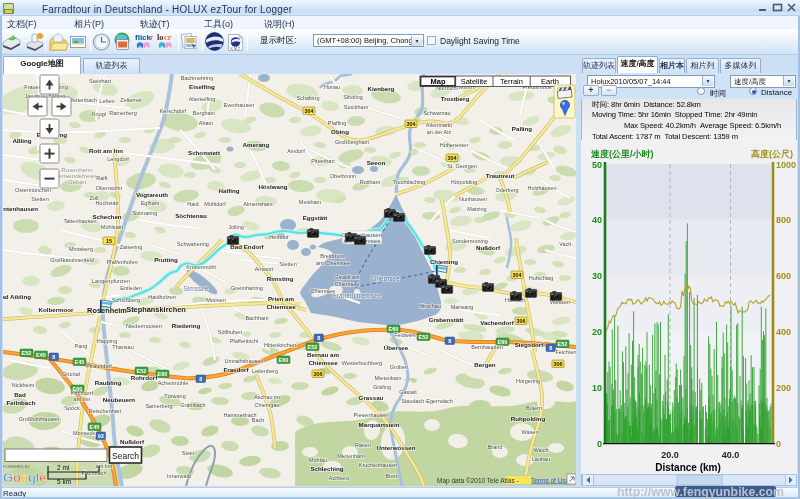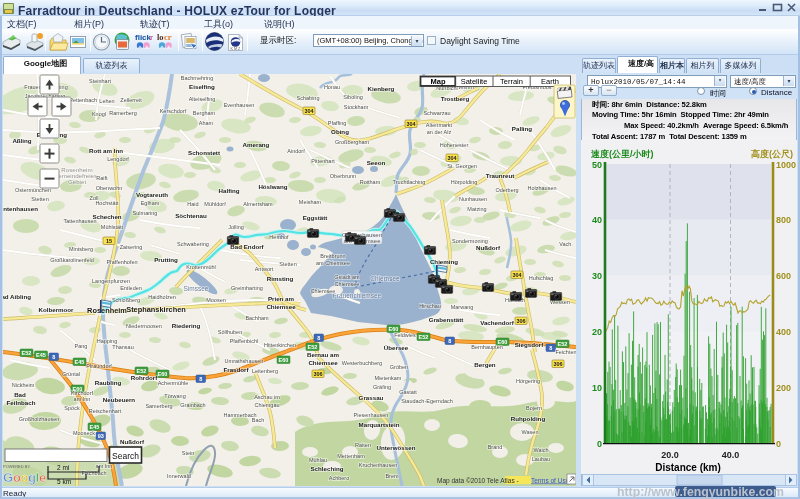--- a/index.html
+++ b/index.html
@@ -1,35 +1,35 @@
 <!DOCTYPE html>
 <html><head><meta charset="utf-8">
 <style>
 *{margin:0;padding:0;box-sizing:border-box;}
 html,body{width:800px;height:499px;overflow:hidden;font-family:"Liberation Sans",sans-serif;}
 #win{position:absolute;left:0;top:0;width:800px;height:499px;background:#cddff4;}
 .abs{position:absolute;}
 #titlebar{left:0;top:0;width:800px;height:16px;background:linear-gradient(#eef6fe 0%,#dcebfb 40%,#c9ddf5 70%,#d4e5f8 100%);border-bottom:1px solid #b8cfe9;}
-#title{left:18px;top:3.5px;font-size:12px;color:#25355c;letter-spacing:0.2px;font-weight:bold;}
+#title{left:42px;top:3.5px;font-size:10px;color:#25355c;letter-spacing:0.2px;}
 #menubar{left:0;top:16px;width:800px;height:13px;background:#eff5fd;}
 .menuitem{top:18px;font-size:9px;color:#1c2b4a;}
 #toolbar{left:0;top:29px;width:800px;height:26px;background:linear-gradient(#ffffff 0%,#eaf2fb 45%,#d2e4f7 100%);border-bottom:1px solid #b2cbe8;}
 .tsep{top:3px;width:1px;height:19px;background:#bdd0e6;border-right:1px solid #fff;}
 #tabstrip{left:0;top:55px;width:800px;height:18px;background:#cddff4;}
 .tab{height:15px;background:linear-gradient(#e9f2fc,#cfe1f5);border:1px solid #91afd3;border-bottom:none;border-radius:2px 2px 0 0;font-size:8px;color:#1c2b4a;text-align:center;line-height:14px;}
-.tabactive{background:#ffffff;height:20px;font-weight:bold;color:#111;padding-left:7px;}
+.tabactive{background:#ffffff;height:20px;font-weight:bold;color:#111;}
 #rpanel{left:581px;top:73px;width:216px;height:413px;background:#f1f1f3;border:1px solid #9db7d6;border-top:none;}
 #combrow{left:581px;top:73px;width:216px;height:26px;background:#cfe2f6;}
 .combo{height:13px;background:#fff;border:1px solid #7f9db9;font-size:7.5px;color:#111;line-height:12px;padding-left:3px;overflow:hidden;white-space:nowrap;}
 .cbtn{position:absolute;right:1px;top:0.5px;width:11px;height:10px;background:linear-gradient(#f2f7fc,#cadcf0);border-left:1px solid #9ab4d0;font-size:6px;color:#345;text-align:center;line-height:10px;}
 .pmbtn{top:85px;width:16px;height:11px;background:linear-gradient(#fcfdfe,#d7e5f3);border:1px solid #92aecb;border-radius:2px;font-size:9px;font-weight:bold;color:#333;text-align:center;line-height:9px;}
 .radio{top:87px;width:8px;height:8px;border-radius:50%;border:1px solid #7a92ab;background:#fff;}
 .rlabel{top:87.5px;font-size:8px;color:#112;}
 #infoarea{left:582px;top:99px;width:214px;height:42px;background:linear-gradient(#e7e7e9,#f3f3f5);}
-.il{position:absolute;left:10px;font-size:7.6px;font-weight:bold;color:#000;white-space:nowrap;letter-spacing:-0.1px;}
+.il{position:absolute;left:10px;font-size:7.6px;font-weight:normal;color:#000;white-space:nowrap;letter-spacing:-0.1px;}
 #statusbar{left:0;top:487px;width:800px;height:12px;background:linear-gradient(#f6fafe,#d7e7f8);border-top:1px solid #b6cde9;}
 #winbot{left:0;top:497px;width:800px;height:2px;background:#a9c4e4;}
 .wmk{font-weight:bold;white-space:nowrap;}
 </style></head><body>
 <div id="win">
 <div class="abs" id="titlebar"></div>
 <svg class="abs" style="left:3px;top:3px" width="11" height="11">
       <rect x="0" y="0" width="11" height="11" rx="1" fill="#7a8e4a"></rect>
       <rect x="1" y="1" width="9" height="5" fill="#cfe09a"></rect>
       <rect x="2" y="7" width="7" height="3" fill="#e8c84a"></rect>
@@ -129,21 +129,21 @@
 <div class="abs" id="tabstrip"></div>
 <div class="abs tab tabactive" style="left:3px;top:56px;width:78px;">Google地图</div>
 <div class="abs tab" style="left:83px;top:58px;width:57px;">轨迹列表</div>
 <div class="abs tab" style="left:582px;top:58px;width:34px;">轨迹列表</div>
 <div class="abs tab tabactive" style="left:617px;top:56px;width:41px;">速度/高度表</div>
 <div class="abs tab" style="left:659px;top:58px;width:26px;font-weight:bold;">相片本</div>
 <div class="abs tab" style="left:686px;top:58px;width:33px;">相片列表</div>
 <div class="abs tab" style="left:720px;top:58px;width:41px;">多媒体列表</div>
 <div class="abs" id="rpanel"></div>
 <div class="abs" id="combrow"></div>
-<div class="abs combo" style="left:587px;top:74.5px;width:140px;font-family:Liberation Mono, monospace;">Holux2010/05/07_14:44<div class="cbtn">▾</div></div>
+<div class="abs combo" style="left:587px;top:74.5px;width:128px;">Holux2010/05/07_14:44<div class="cbtn">▾</div></div>
 <div class="abs combo" style="left:730px;top:74.5px;width:66px;">速度/高度<div class="cbtn">▾</div></div>
 <div class="abs pmbtn" style="left:583px;">+</div>
 <div class="abs pmbtn" style="left:601px;color:#999">−</div>
 <div class="abs radio" style="left:697px;"></div>
 <div class="abs rlabel" style="left:710px;">时间</div>
 <div class="abs radio" style="left:749px;"></div>
 <div class="abs" style="left:751.5px;top:89.5px;width:4px;height:4px;border-radius:50%;background:#2b5bb0"></div>
 <div class="abs rlabel" style="left:761px;">Distance</div>
 <div class="abs" id="infoarea"></div>
 <div class="il" style="left:592px;top:99.5px">时间: 8hr 6min&nbsp;&nbsp;Distance: 52.8km</div>

